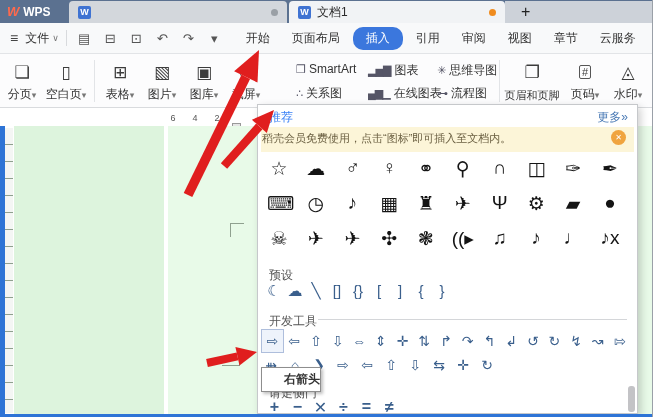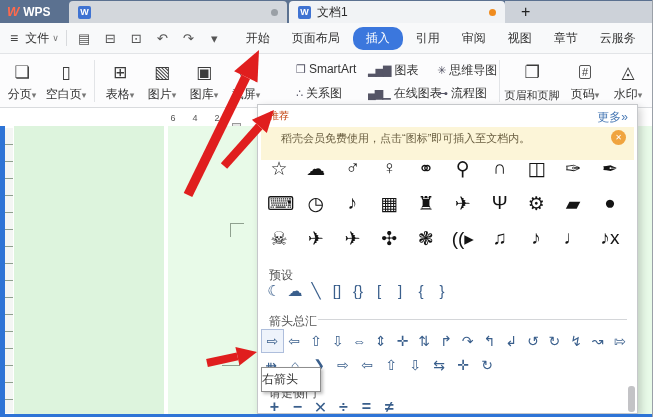--- a/index.html
+++ b/index.html
@@ -53,45 +53,45 @@
   .vticks{position:absolute;left:5px;top:20px;bottom:4px;width:8px;background:#f4f6f4;
           background-image:repeating-linear-gradient(to bottom,transparent 0 16px,#8fa08f 16px 17px);}
   .page1{position:absolute;left:14px;top:18px;width:150px;bottom:3px;background:var(--page-green,#ddf4dd);}
   .page2{position:absolute;left:168px;top:18px;right:0;bottom:3px;background:var(--page-green-light,#e8fae8);}
   .cmark1{position:absolute;left:230px;top:115px;width:13px;height:13px;border-left:1px solid #8fa08f;border-top:1px solid #8fa08f;}
   .cmark2{position:absolute;left:222px;top:242px;width:17px;height:15px;border-right:1px solid #8fa08f;border-bottom:1px solid #8fa08f;}
   .bottom-border{position:absolute;left:0;right:0;bottom:0;height:3px;background:var(--window-edge-blue,#2e74d6);z-index:25;}
   
   .panel{position:absolute;left:257px;top:104px;width:381px;bottom:3px;background:#fff;border:1px solid #c6c8cb;
          box-shadow:3px 3px 8px rgba(0,0,0,.18);z-index:20;box-sizing:border-box;}
-  .p-head{position:absolute;top:4px;left:11px;font-size:10px;color:#c2410c;}
+  .p-head{position:absolute;top:4px;left:11px;font-size:12px;color:#3b82f6;}
   .p-more{position:absolute;top:4px;right:9px;font-size:12px;color:var(--more-link,#4a7ab5);}
-  .p-notice{position:absolute;top:22px;left:3px;right:3px;height:33px;background:var(--notice-bg,#fcf5d8);
-            font-size:11px;line-height:22px;color:#6a5f41;padding-left:20px;box-sizing:border-box;}
+  .p-notice{position:absolute;top:22px;left:3px;right:3px;height:25px;background:var(--notice-bg,#fcf5d8);
+            font-size:11px;line-height:22px;color:#6a5f41;padding-left:1px;box-sizing:border-box;}
   .p-close{position:absolute;right:8px;top:3px;width:15px;height:15px;border-radius:50%;background:var(--notice-close,#f0a43f);
            color:#fff;font-size:8px;line-height:15px;text-align:center;}
   .icon-row{position:absolute;left:9px;right:15px;height:30px;display:flex;justify-content:space-between;align-items:center;}
   .icon-row .pic{width:24px;text-align:center;font-size:19px;color:var(--icon-color,#141414);}
   .r1{top:48px;} .r2{top:83px;} .r3{top:118px;}
   .sec-title{position:absolute;left:11px;font-size:12px;color:#555;}
   .sec-line{position:absolute;top:214px;left:60px;right:10px;border-top:1px solid #d4d6d9;}
   .preset-row{position:absolute;top:177px;left:8px;display:flex;gap:5px;}
   .preset-row .shp{min-width:16px;text-align:center;font-size:15px;color:var(--shape-blue,#3a5f8c);}
   .arrow-row1{position:absolute;top:225px;left:4px;right:7px;display:flex;justify-content:space-between;}
   .arrow-row1 .shp{width:21px;line-height:22px;text-align:center;font-size:14px;color:var(--shape-blue,#3a5f8c);}
   .arrow-row1 .shp.active{background:#eef3fb;outline:1px solid #aebedc;}
   .arrow-row2{position:absolute;top:252px;left:6px;display:flex;gap:10px;}
   .arrow-row2 .shp{width:14px;text-align:center;font-size:14px;color:var(--shape-blue,#3a5f8c);}
   .formula-title{top:280px;}
   .formula-row{position:absolute;top:293px;left:9px;display:flex;gap:8px;}
   .formula-row .shp{width:15px;text-align:center;font-size:16px;font-weight:bold;color:var(--shape-blue,#3a5f8c);}
   .scroll-thumb{position:absolute;right:2px;top:281px;width:7px;height:26px;background:#c3c3c6;border-radius:3px;}
   
   .tooltip{position:absolute;left:261px;top:367px;width:58px;height:23px;background:#fff;border:1px solid #8e8e8e;
-           box-shadow:2px 2px 3px rgba(0,0,0,.25);z-index:30;font-size:12px;color:#333;text-align:left;line-height:23px;}
+           box-shadow:2px 2px 3px rgba(0,0,0,.25);z-index:30;font-size:12px;color:#333;text-align:right;line-height:23px;font-weight:bold;}
   .overlay{position:absolute;left:0;top:0;z-index:40;pointer-events:none;}
 </style>
 </head>
 <body>
 
 <div id="app">
 
   <div class="tabbar">
     <div class="logo">
       <span class="logo-w">W</span>
@@ -267,21 +267,21 @@
         <span class="shp">☾</span>
         <span class="shp">☁</span>
         <span class="shp">╲</span>
         <span class="shp">[]</span>
         <span class="shp">{}</span>
         <span class="shp">[</span>
         <span class="shp">]</span>
         <span class="shp">{</span>
         <span class="shp">}</span>
       </div>
-    <div class="sec-title" style="top:208px;">箭头总汇</div>
+    <div class="sec-title" style="top:208px;">开发工具</div>
     <div class="sec-line"></div>
     <div class="arrow-row1">
         <span class="shp active">⇨</span>
         <span class="shp">⇦</span>
         <span class="shp">⇧</span>
         <span class="shp">⇩</span>
         <span class="shp">⇔</span>
         <span class="shp">⇕</span>
         <span class="shp">✛</span>
         <span class="shp">⇅</span>

